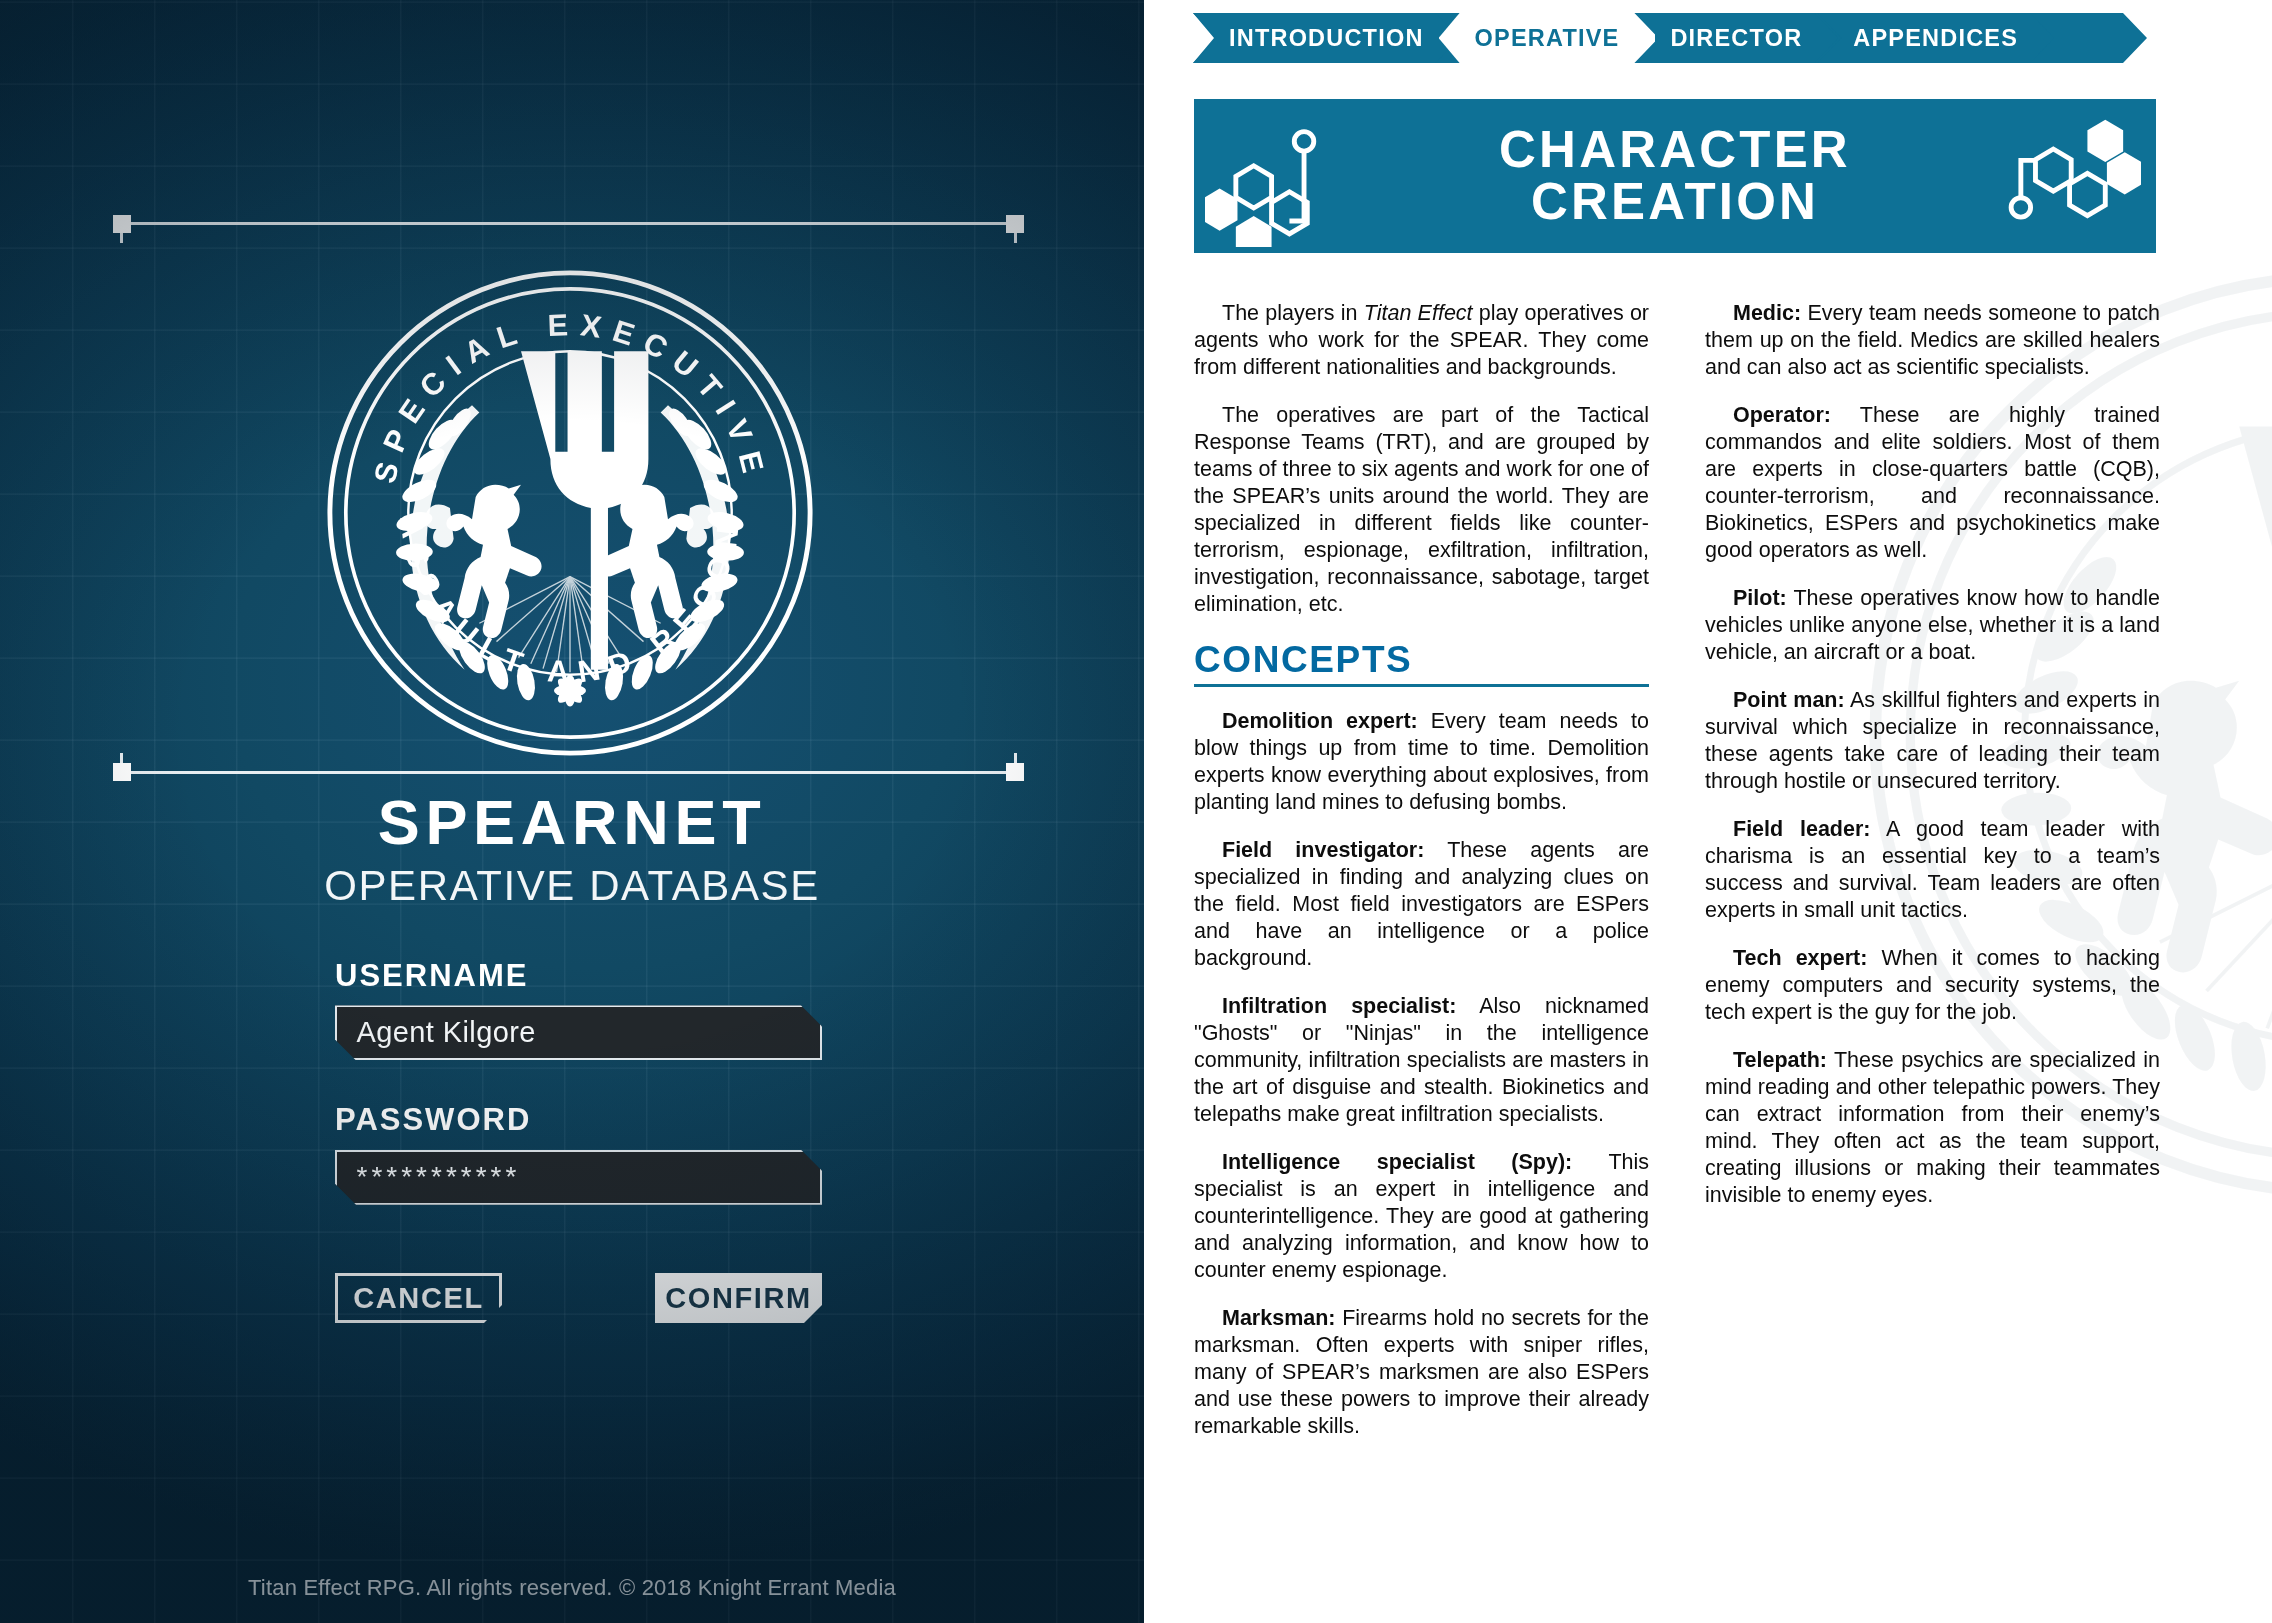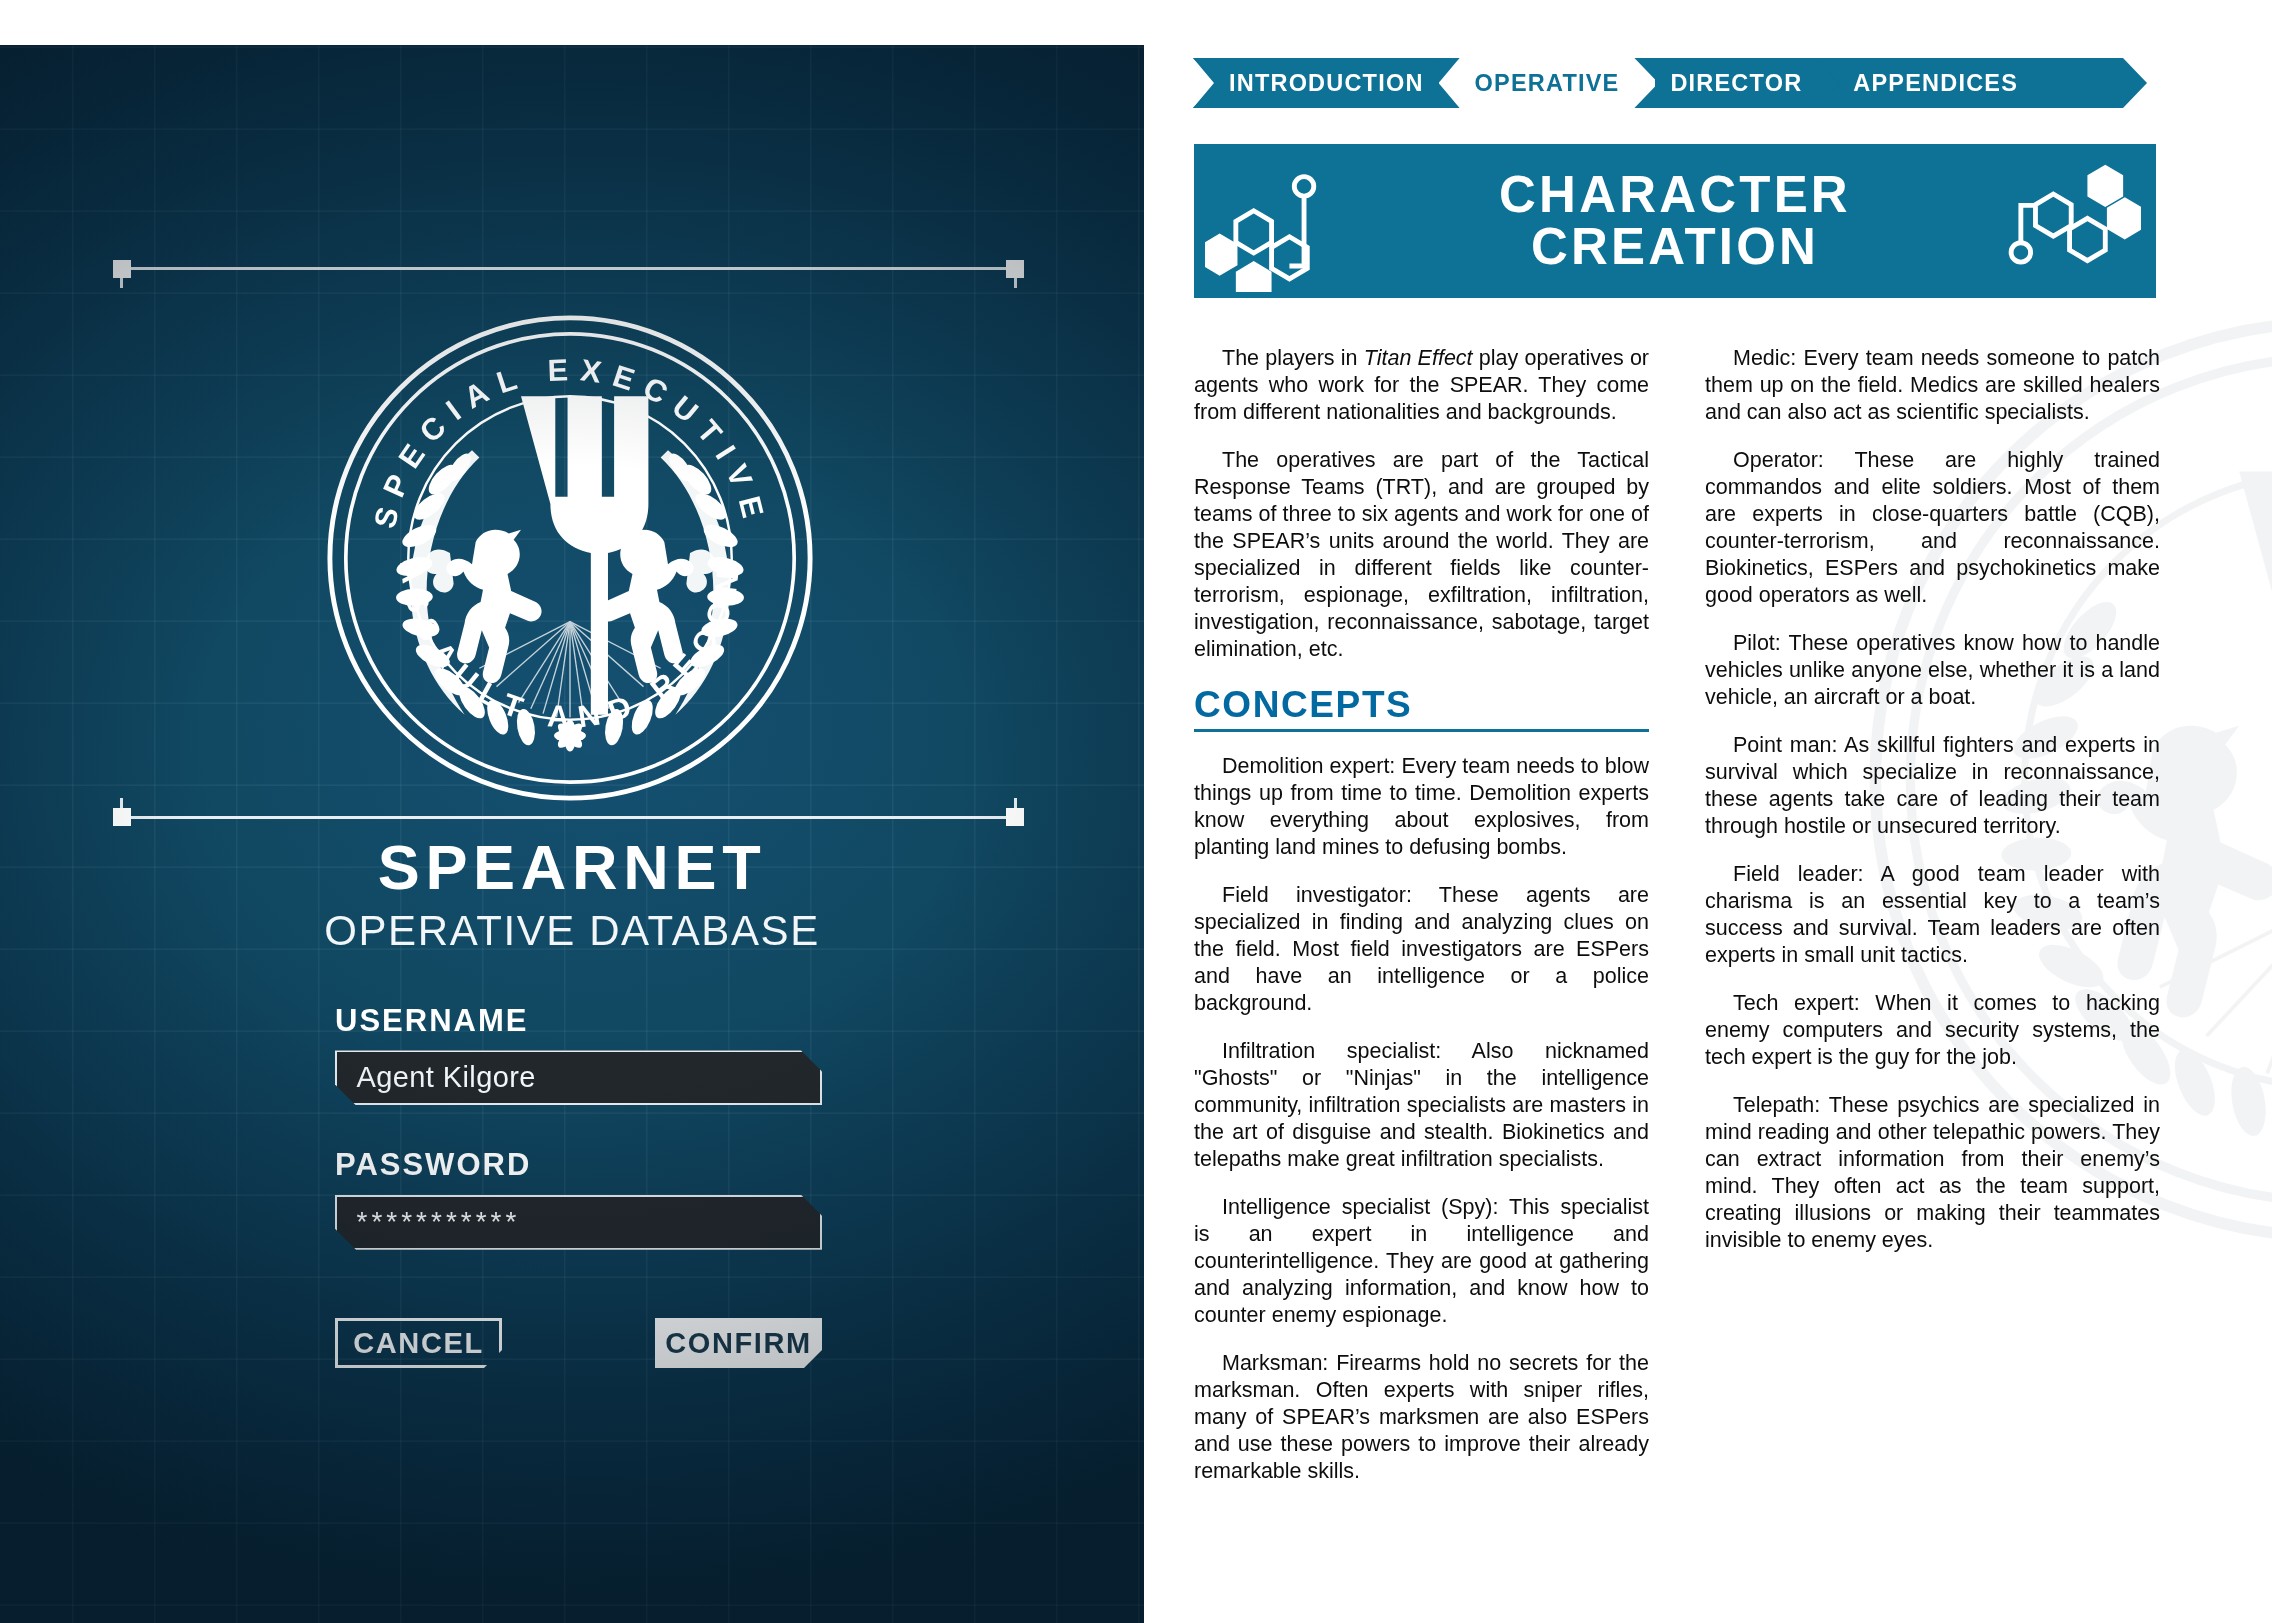--- a/index.html
+++ b/index.html
@@ -2,21 +2,21 @@
 <html style="font-size:13px"><head>
 <meta charset="utf-8">
 <style>
   * { margin:0; padding:0; box-sizing:border-box; }
   html,body { width:2273px; height:1623px; }
   body {
     font-family:"Liberation Sans", sans-serif;
     background:#ffffff;
     overflow:hidden;
   }
-  .spread { position:relative; width:2273px; height:1244px; display:flex;margin-top:45px; }
+  .spread { position:relative; width:2273px; height:1244px; display:flex; }
 
   
   .left-page {
     position:relative;
     width:1144px; height:1623px;
     background:
       radial-gradient(ellipse 1136px 893px at 52% 42%, #155072 0%, #114963 32%, #0d3c55 60%, #0a3047 82%, #082638 100%);
     overflow:hidden;
     flex:0 0 1144px;
   }
@@ -158,21 +158,21 @@
   p.body {
     font-size:21.5px;
     line-height:27px;
     color:#0d0d0d;
     text-align:justify;
     text-indent:28px;
     margin-bottom:21px;
     font-family:"Liberation Sans", sans-serif;
   }
   p.body i { font-style:italic; }
-  p.body b { font-weight:normal; }
+  p.body b { font-weight:bold; }
   .section-head {
     font-size:37px; font-weight:bold; letter-spacing:1.6px;
     color:#0369a1; margin-bottom:3.2px; margin-top:6.5px;
     font-family:"Liberation Sans", sans-serif;
   }
   .section-rule { height:3.2px; background:#0e7196; width:100%; margin-bottom:21px; }
 </style>
 </head>
 <body>
 

